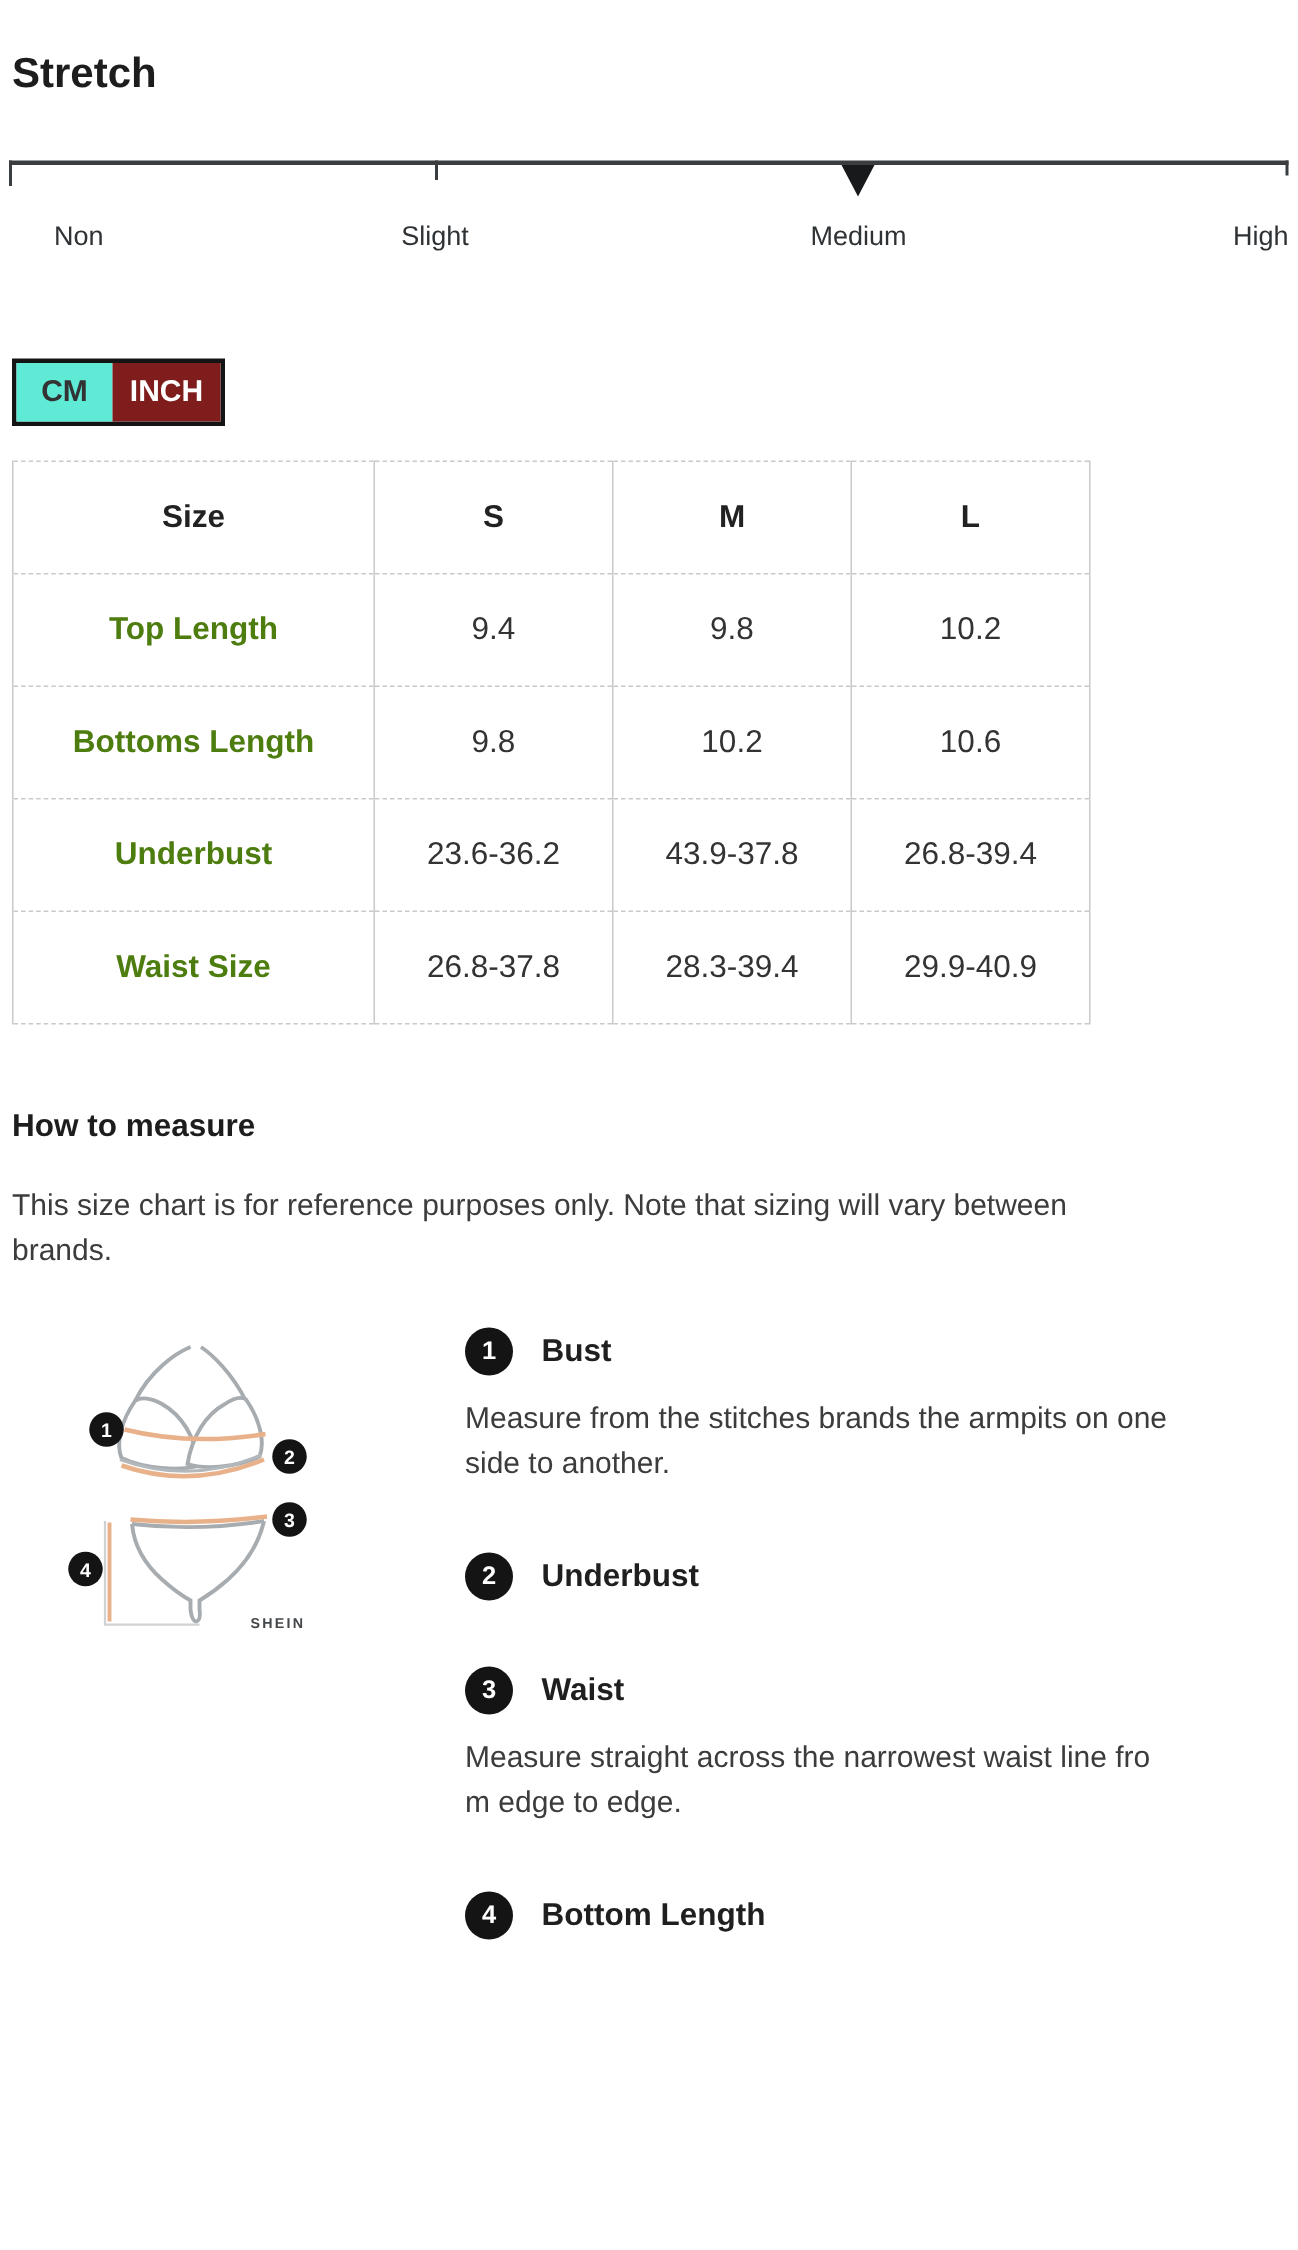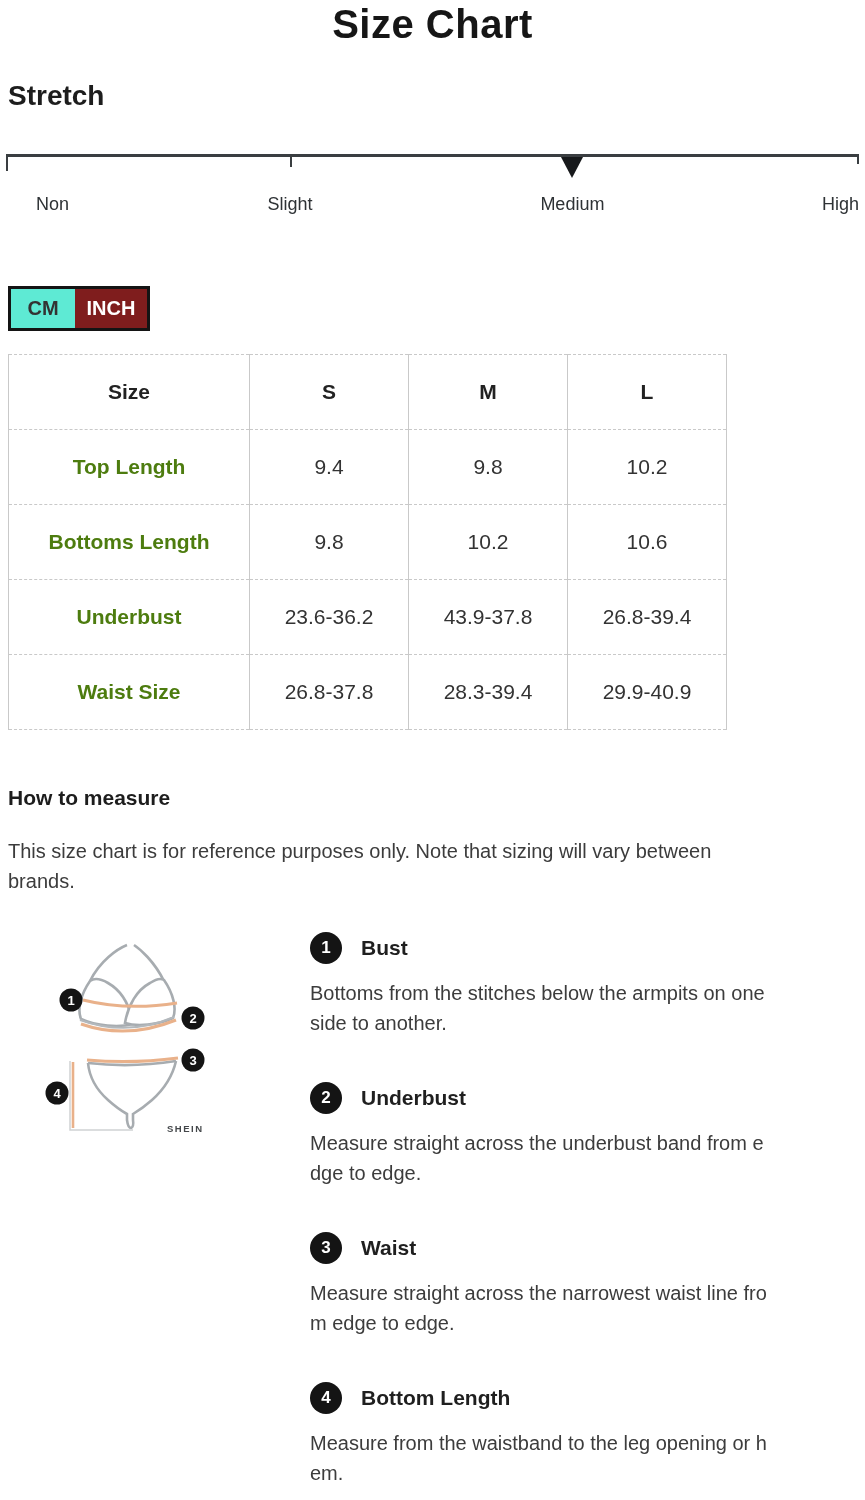--- a/index.html
+++ b/index.html
@@ -92,21 +92,20 @@
   .item-desc {
     font-size:20px; color:#3c3c3c; line-height:30px;
     margin-top:14px; white-space:pre-line;
   }
 </style>
 </head>
 <body>
 
 <div class="page">
 
-  <div class="page-title">Size Chart</div>
 
   <div class="stretch-heading">Stretch</div>
 
   <div class="stretch-scale">
     <div class="scale-track"></div>
     <div class="scale-tick tick-0"></div>
     <div class="scale-tick tick-1"></div>
     <div class="scale-tick tick-3"></div>
     <div class="scale-marker"></div>
     <div class="scale-label lbl-0">Non</div>
@@ -206,47 +205,43 @@
       </svg>
     </div>
 
     <div class="items-col">
 
       <div class="measure-item">
         <div class="item-header">
           <div class="num-badge">1</div>
           <div class="item-label">Bust</div>
         </div>
-        <div class="item-desc">Bottoms from the stitches below the armpits on one
+        <div class="item-desc">Measure from the stitches brands the armpits on one
 side to another.</div>
       </div>
 
       <div class="measure-item">
         <div class="item-header">
           <div class="num-badge">2</div>
           <div class="item-label">Underbust</div>
         </div>
-        <div class="item-desc">Measure straight across the underbust band from e
-dge to edge.</div>
       </div>
 
       <div class="measure-item">
         <div class="item-header">
           <div class="num-badge">3</div>
           <div class="item-label">Waist</div>
         </div>
         <div class="item-desc">Measure straight across the narrowest waist line fro
 m edge to edge.</div>
       </div>
 
       <div class="measure-item">
         <div class="item-header">
           <div class="num-badge">4</div>
           <div class="item-label">Bottom Length</div>
         </div>
-        <div class="item-desc">Measure from the waistband to the leg opening or h
-em.</div>
       </div>
 
     </div>
   </div>
 
 </div>
 
 </body></html>

